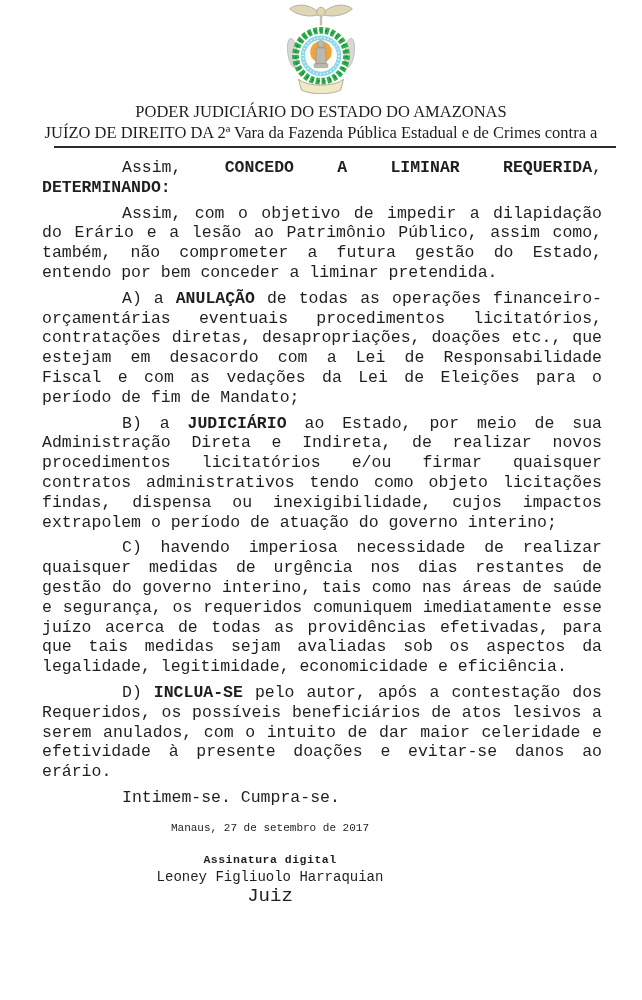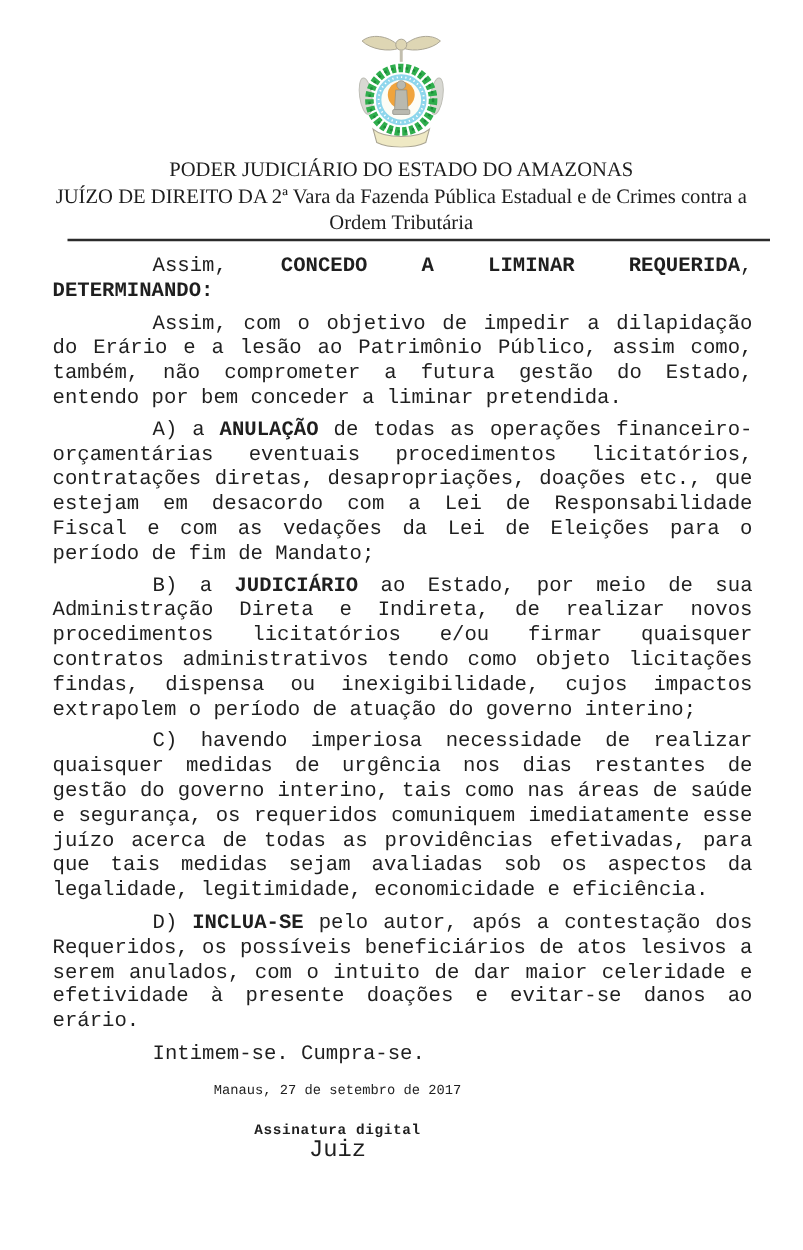--- a/index.html
+++ b/index.html
@@ -3,21 +3,21 @@
 <meta charset="utf-8">
 <style>
   html,body{margin:0;padding:0;}
   body{
     width:642px;height:1000px;background:#ffffff;color:#1f1f1f;
     font-family:"Liberation Mono","DejaVu Sans Mono",monospace;
     overflow:hidden;
   }
   .page{position:relative;width:642px;height:1000px;}
   
-  .hdr{padding-top:24px;text-align:center;}
+  .hdr{text-align:center;}
   .seal{display:block;margin:0 auto;width:76px;height:94px;}
   .hdr-text{
     margin-top:7px;
     font-family:"Liberation Serif","DejaVu Serif",serif;
     font-size:16.5px;line-height:21px;color:#1d1d1d;
   }
   .rule{height:0;border-bottom:2px solid #2b2b2b;width:562px;margin:3px 0 0 54px;}
   
   .doc-body{
     margin:10px 0 0 42px;width:560px;
@@ -63,34 +63,34 @@
         <path d="M33.5,49 h9 l1,16 h-11 Z" fill="#b9b9af"></path>
         <rect x="31" y="65" width="14" height="4" rx="1" fill="#b9b9af"></rect>
       </g>
 
       <path d="M15,81 C24,89 52,89 61,81 L58,92 C48,97 28,97 18,92 Z" stroke="#a9a492" stroke-width="0.9" fill="#efe9c4"></path>
     </svg>
 
     <div class="hdr-text">
       <div>PODER JUDICIÁRIO DO ESTADO DO AMAZONAS</div>
       <div>JUÍZO DE DIREITO DA 2ª Vara da Fazenda Pública Estadual e de Crimes contra a</div>
-      <div>Ordem Tributária</div>
     </div>
     <div class="rule"></div>
   </div>
 
   <div class="doc-body">
       <p><span>Assim, </span><b>CONCEDO A LIMINAR REQUERIDA</b><span>, </span><b>DETERMINANDO:</b></p>
       <p><span>Assim, com o objetivo de impedir a dilapidação do Erário e a lesão ao Patrimônio Público, assim como, também, não comprometer a futura gestão do Estado, entendo por bem conceder a liminar pretendida.</span></p>
       <p><span>A) a </span><b>ANULAÇÃO</b><span> de todas as operações financeiro-orçamentárias eventuais procedimentos licitatórios, contratações diretas, desapropriações, doações etc., que estejam em desacordo com a Lei de Responsabilidade Fiscal e com as vedações da Lei de Eleições para o período de fim de Mandato;</span></p>
       <p><span>B) a </span><b>JUDICIÁRIO</b><span> ao Estado, por meio de sua Administração Direta e Indireta, de realizar novos procedimentos licitatórios e/ou firmar quaisquer contratos administrativos tendo como objeto licitações findas, dispensa ou inexigibilidade, cujos impactos extrapolem o período de atuação do governo interino;</span></p>
       <p><span>C) havendo imperiosa necessidade de realizar quaisquer medidas de urgência nos dias restantes de gestão do governo interino, tais como nas áreas de saúde e segurança, os requeridos comuniquem imediatamente esse juízo acerca de todas as providências efetivadas, para que tais medidas sejam avaliadas sob os aspectos da legalidade, legitimidade, economicidade e eficiência.</span></p>
       <p><span>D) </span><b>INCLUA-SE</b><span> pelo autor, após a contestação dos Requeridos, os possíveis beneficiários de atos lesivos a serem anulados, com o intuito de dar maior celeridade e efetividade à presente doações e evitar-se danos ao erário.</span></p>
       <p><span>Intimem-se. Cumpra-se.</span></p>
     </div>
 
   <div class="ftr">
     <div class="date-line">Manaus, 27 de setembro de 2017</div>
     <div class="sig-label">Assinatura digital</div>
+    <div class="sig-name">Leoney Figliuolo Harraquian</div>
     <div class="sig-role">Juiz</div>
   </div>
 
 </div>
 
 </body></html>

